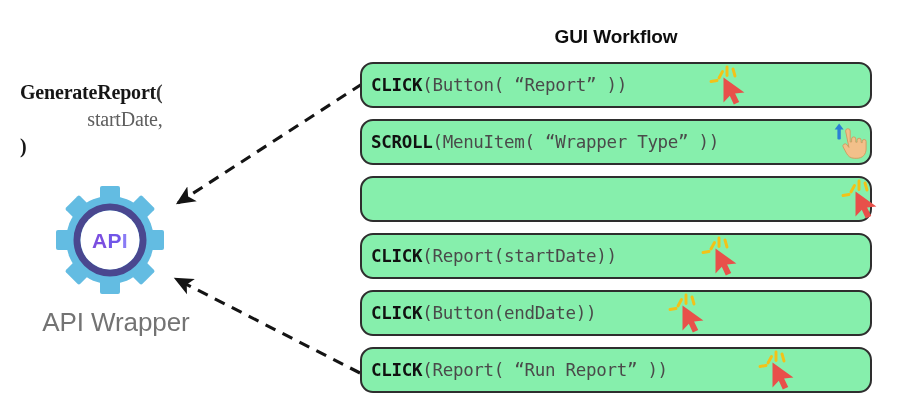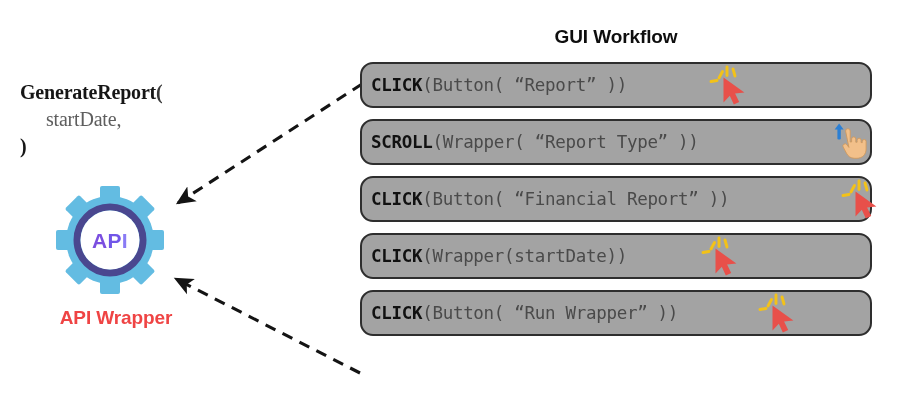--- a/index.html
+++ b/index.html
@@ -36,20 +36,21 @@
     color: #161616;
   }
   #api-signature .sig-paren {
     font-weight: bold;
     color: #3a3a3a;
   }
   #api-signature .sig-param {
     color: #5e5e5e;
     display: block;
     padding-left: 26px;
+    text-align: right;
   }
   #api-signature .sig-close {
     font-weight: bold;
     color: #161616;
     display: block;
   }
 
   
   #api-gear {
     position: absolute;
@@ -60,23 +61,23 @@
   }
   #api-gear svg { display: block; width: 108px; height: 108px; }
 
   #api-wrapper-label {
     position: absolute;
     left: 38px;
     top: 307px;
     width: 156px;
     text-align: center;
     font-family: "Liberation Sans", sans-serif;
-    font-size: 19px;
-    font-weight: bold;
-    color: #ef4444;
+    font-size: 26px;
+    font-weight: normal;
+    color: #737373;
     letter-spacing: -0.1px;
   }
 
   
   #arrow-layer {
     position: absolute;
     left: 0; top: 0;
     width: 908px; height: 407px;
     pointer-events: none;
   }
@@ -98,21 +99,21 @@
   #workflow-list {
     position: absolute;
     left: 360px;
     top: 62px;
     width: 512px;
   }
   .workflow-step {
     position: relative;
     height: 46px;
     margin-bottom: 11px;
-    background: #a3a3a3;
+    background: #86efac;
     border: 2px solid #2e2e2e;
     border-radius: 13px;
     box-sizing: border-box;
     overflow: visible;
   }
   .step-text {
     position: absolute;
     left: 9px;
     top: 50%;
     transform: translateY(-50%);
@@ -198,70 +199,83 @@
     <line x1="19.0" y1="3.0" x2="19.0" y2="11.5"></line>
     <line x1="25.0" y1="5.0" x2="27.0" y2="12.0"></line>
     <line x1="9.0" y1="16.5" x2="3.0" y2="17.5"></line>
   </g>
   <path d="M15.5,13.5 L15.5,38.5 L21.8,31.8 L25.8,40.5 L31.2,37.9 L27.1,29.4 L36.4,28.6 Z" fill="#e8504a"></path>
 </svg>
         </div>
     </div>
 
     <div class="workflow-step">
-      <div class="step-text"><span class="step-verb">SCROLL</span><span class="step-args">(Wrapper( “Report Type” ))</span></div>
+      <div class="step-text"><span class="step-verb">SCROLL</span><span class="step-args">(MenuItem( “Wrapper Type” ))</span></div>
       <div class="step-icon" style="left: 463px;">
 <svg viewBox="0 0 44 42" xmlns="http://www.w3.org/2000/svg">
   <g fill="#2b7fd4">
     <rect x="12.4" y="6.5" width="3.4" height="12" rx="1.1"></rect>
     <path d="M14.1,2.4 L18.6,8.6 L9.6,8.6 Z"></path>
   </g>
   <g fill="#f2c08a" stroke="#d09a5e" stroke-width="0.9" stroke-linejoin="round">
     <path d="M20.6,10.0 a2.3,2.3 0 0 1 4.6,0 v11.0 h1.4 v-3.0 a2.1,2.1 0 0 1 4.2,0 v3.2 h1.3 v-2.0
              a2.0,2.0 0 0 1 4.0,0 v2.4 h1.2 v-1.2 a1.9,1.9 0 0 1 3.8,0 v7.6
              c0,5.4 -3.6,9.3 -9.2,9.3 h-2.4 c-4.0,0 -6.4,-2.0 -8.1,-5.2 l-3.3,-6.2
              a2.2,2.2 0 0 1 3.6,-2.4 l2.2,2.9 z"></path>
   </g>
 </svg>
         </div>
     </div>
 
     <div class="workflow-step">
-      <div class="step-text"><span class="step-verb">CLICK</span><span class="step-args">(Button( “Financial Report” ))</span></div>
       <div class="step-icon" style="left: 478px;">
 <svg viewBox="0 0 44 42" xmlns="http://www.w3.org/2000/svg">
   <g stroke="#f3c218" stroke-width="2.9" stroke-linecap="round" fill="none">
     <line x1="14.5" y1="7.5" x2="11.0" y2="14.0"></line>
     <line x1="19.0" y1="3.0" x2="19.0" y2="11.5"></line>
     <line x1="25.0" y1="5.0" x2="27.0" y2="12.0"></line>
     <line x1="9.0" y1="16.5" x2="3.0" y2="17.5"></line>
   </g>
   <path d="M15.5,13.5 L15.5,38.5 L21.8,31.8 L25.8,40.5 L31.2,37.9 L27.1,29.4 L36.4,28.6 Z" fill="#e8504a"></path>
 </svg>
         </div>
     </div>
 
     <div class="workflow-step">
-      <div class="step-text"><span class="step-verb">CLICK</span><span class="step-args">(Wrapper(startDate))</span></div>
+      <div class="step-text"><span class="step-verb">CLICK</span><span class="step-args">(Report(startDate))</span></div>
       <div class="step-icon" style="left: 338px;">
 <svg viewBox="0 0 44 42" xmlns="http://www.w3.org/2000/svg">
   <g stroke="#f3c218" stroke-width="2.9" stroke-linecap="round" fill="none">
     <line x1="14.5" y1="7.5" x2="11.0" y2="14.0"></line>
     <line x1="19.0" y1="3.0" x2="19.0" y2="11.5"></line>
     <line x1="25.0" y1="5.0" x2="27.0" y2="12.0"></line>
     <line x1="9.0" y1="16.5" x2="3.0" y2="17.5"></line>
   </g>
   <path d="M15.5,13.5 L15.5,38.5 L21.8,31.8 L25.8,40.5 L31.2,37.9 L27.1,29.4 L36.4,28.6 Z" fill="#e8504a"></path>
 </svg>
         </div>
     </div>
 
-
-    <div class="workflow-step">
-      <div class="step-text"><span class="step-verb">CLICK</span><span class="step-args">(Button( “Run Wrapper” ))</span></div>
+    <div class="workflow-step">
+      <div class="step-text"><span class="step-verb">CLICK</span><span class="step-args">(Button(endDate))</span></div>
+      <div class="step-icon" style="left: 305px;">
+<svg viewBox="0 0 44 42" xmlns="http://www.w3.org/2000/svg">
+  <g stroke="#f3c218" stroke-width="2.9" stroke-linecap="round" fill="none">
+    <line x1="14.5" y1="7.5" x2="11.0" y2="14.0"></line>
+    <line x1="19.0" y1="3.0" x2="19.0" y2="11.5"></line>
+    <line x1="25.0" y1="5.0" x2="27.0" y2="12.0"></line>
+    <line x1="9.0" y1="16.5" x2="3.0" y2="17.5"></line>
+  </g>
+  <path d="M15.5,13.5 L15.5,38.5 L21.8,31.8 L25.8,40.5 L31.2,37.9 L27.1,29.4 L36.4,28.6 Z" fill="#e8504a"></path>
+</svg>
+        </div>
+    </div>
+
+    <div class="workflow-step">
+      <div class="step-text"><span class="step-verb">CLICK</span><span class="step-args">(Report( “Run Report” ))</span></div>
       <div class="step-icon" style="left: 395px;">
 <svg viewBox="0 0 44 42" xmlns="http://www.w3.org/2000/svg">
   <g stroke="#f3c218" stroke-width="2.9" stroke-linecap="round" fill="none">
     <line x1="14.5" y1="7.5" x2="11.0" y2="14.0"></line>
     <line x1="19.0" y1="3.0" x2="19.0" y2="11.5"></line>
     <line x1="25.0" y1="5.0" x2="27.0" y2="12.0"></line>
     <line x1="9.0" y1="16.5" x2="3.0" y2="17.5"></line>
   </g>
   <path d="M15.5,13.5 L15.5,38.5 L21.8,31.8 L25.8,40.5 L31.2,37.9 L27.1,29.4 L36.4,28.6 Z" fill="#e8504a"></path>
 </svg>

